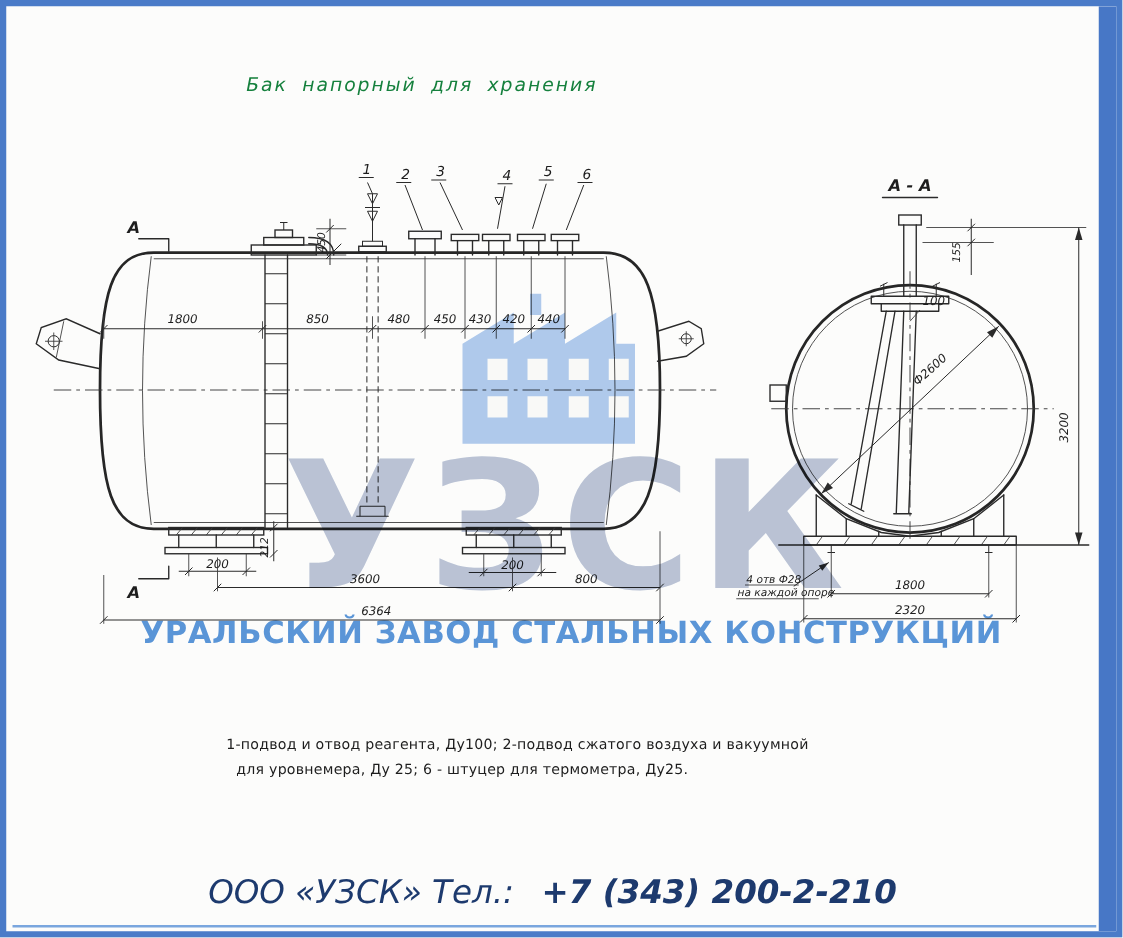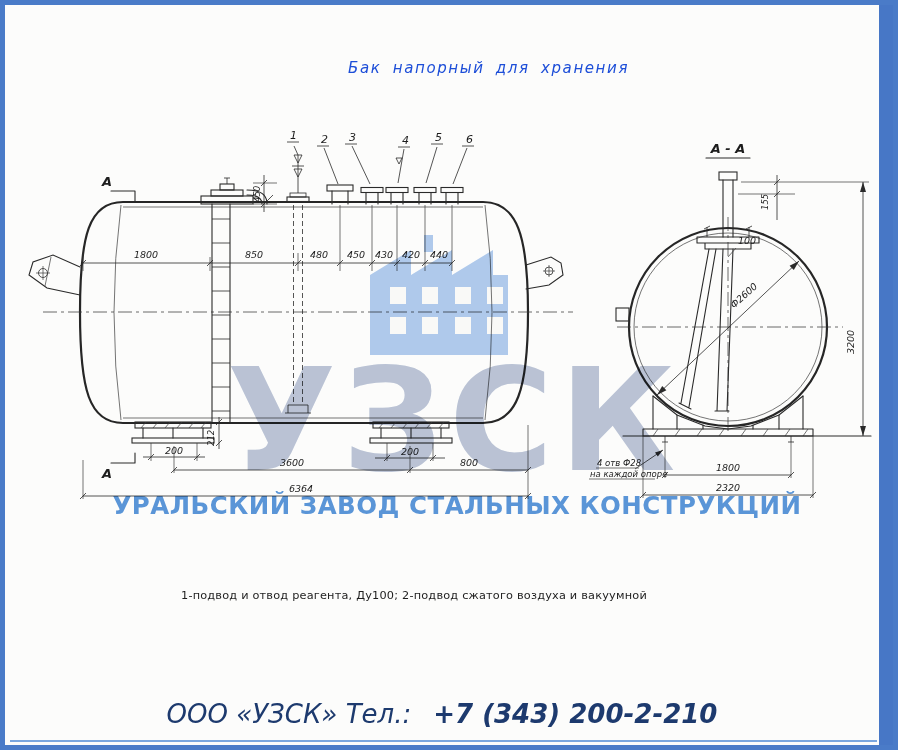--- a/index.html
+++ b/index.html
@@ -1,21 +1,21 @@
 <!DOCTYPE html>
 <html><head>
 <meta charset="utf-8">
 <style>
   html,body{margin:0;padding:0;background:#e8e8e8;}
   .page{position:relative;width:898px;height:750px;background:#fcfcfb;box-sizing:border-box;
         border:5px solid #4a7bc8;overflow:hidden;font-family:"DejaVu Sans",sans-serif;}
   .right-stripe{position:absolute;top:0;right:0;bottom:0;width:14px;background:#4777c6;}
-  .title-block{position:absolute;left:192px;top:50px;width:400px;text-align:right;
+  .title-block{position:absolute;left:192px;top:50px;width:400px;text-align:left;
         font-style:italic;font-size:15px;line-height:27px;letter-spacing:1.6px;word-spacing:5px;
-        color:#1d4ed8;margin-left:32px;}
+        color:#15803d;}
   .drawing-svg{position:absolute;left:0;top:0;}
   .watermark-svg{position:absolute;left:0;top:0;mix-blend-mode:multiply;opacity:.92;pointer-events:none;}
   .notes-block{position:absolute;left:170px;top:581px;width:575px;
         font-size:11.3px;line-height:20px;letter-spacing:.2px;color:#1d1d1d;}
   .notes-block .n1{padding-left:6px;}
   .notes-block .n3{padding-left:14px;}
   .footer-bar{position:absolute;left:0;right:14px;top:694px;text-align:center;
         font-style:italic;font-size:26px;color:#1d3a6e;}
   .footer-bar .phone{font-weight:bold;margin-left:22px;}
   .footer-rule{position:absolute;left:5px;right:16px;top:735px;height:2px;background:#7aa6de;}
@@ -263,20 +263,21 @@
       <rect fill="#fcfcfb" x="417" y="312" width="16" height="17"></rect>
       <rect fill="#fcfcfb" x="450" y="312" width="16" height="17"></rect>
       <rect fill="#fcfcfb" x="482" y="312" width="16" height="17"></rect>
     </g>
     <text class="wm-logo" x="449" y="465" text-anchor="middle">УЗСК</text>
     <text class="wm-caption" x="452" y="509" text-anchor="middle">УРАЛЬСКИЙ ЗАВОД СТАЛЬНЫХ КОНСТРУКЦИЙ</text>
   </svg>
 
   <div class="notes-block">
     <div class="n1">1-подвод и отвод реагента, Ду100;  2-подвод сжатого воздуха и вакуумной</div>
+    <div class="n3">для  уровнемера, Ду 25; 6 - штуцер для  термометра, Ду25.</div>
   </div>
 
   <div class="footer-bar">
     <span>ООО «УЗСК» Тел.:</span><span class="phone">+7 (343) 200-2-210</span>
   </div>
   <div class="footer-rule"></div>
 
   <div class="right-stripe"></div>
 </div>
 

